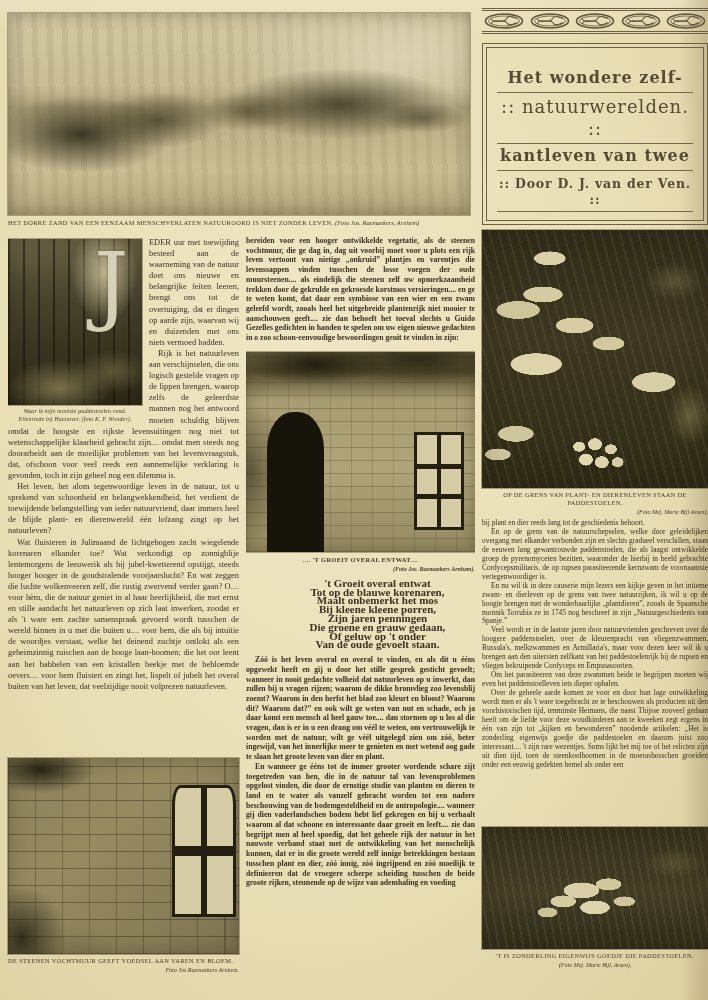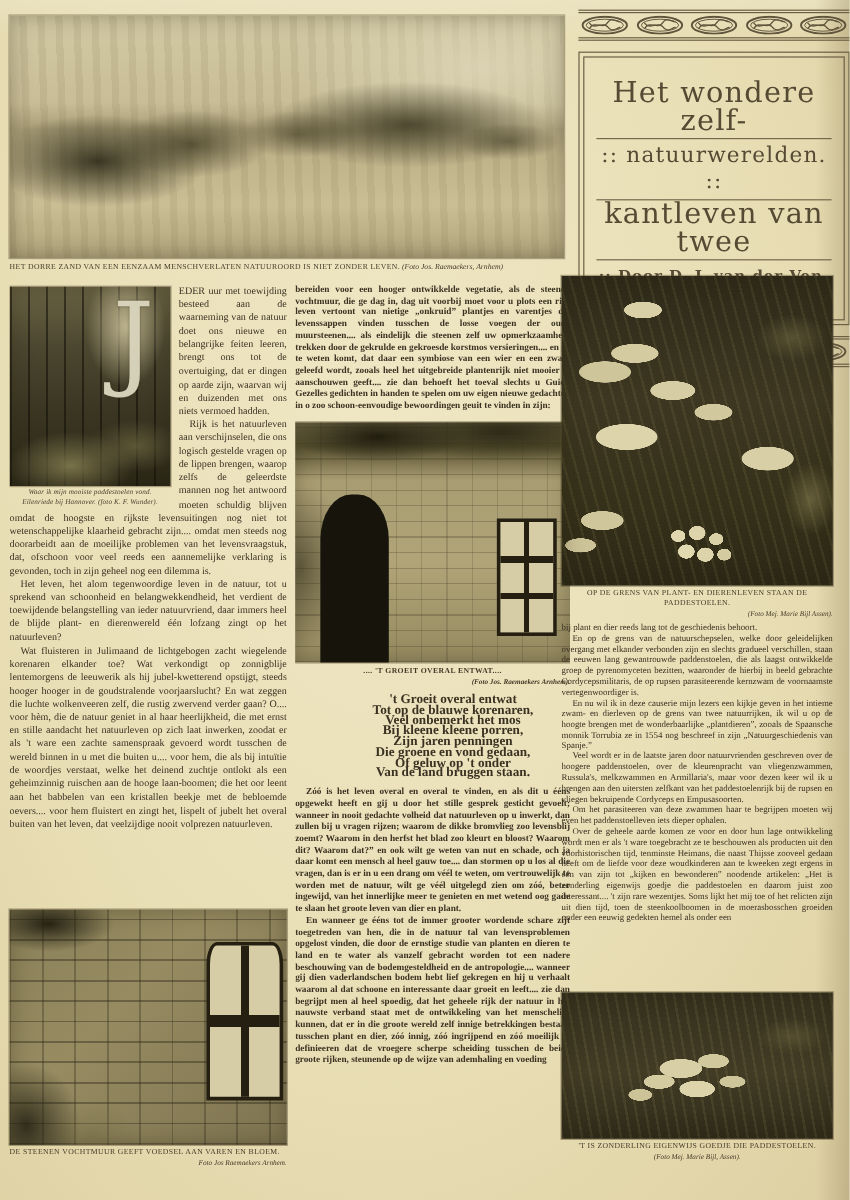--- a/index.html
+++ b/index.html
@@ -103,29 +103,29 @@
   .credit-line{display:block;text-align:right;font-style:italic;font-size:6px;letter-spacing:0;margin-top:1px;}
   .figcap-small{font-size:6px;font-style:italic;text-align:center;color:#4a3e2c;line-height:7.6px;margin-top:3px;letter-spacing:0.1px;}
   
   .header-box{left:482px;top:10px;width:226px;}
   .orn-band{display:flex;justify-content:space-between;align-items:center;padding:2px 2px;border-top:1px solid #6b5f44;border-bottom:1px solid #6b5f44;position:relative;}
   .orn-band::after{content:"";position:absolute;left:0;right:0;bottom:-3px;border-bottom:1px solid #6b5f44;}
   .orn-band::before{content:"";position:absolute;left:0;right:0;top:-3px;border-top:1px solid #6b5f44;}
   .title-frame{border:1.5px solid #6b5f44;padding:3px;margin:11px 0;}
   .title-inner{border:1px solid #6b5f44;padding:18px 6px 8px;}
   .title-line{font-family:"DejaVu Serif", serif;text-align:center;color:#554a33;border-bottom:1px solid #75684b;margin:0 4px;padding-bottom:3px;}
-  .t1,.t2{font-size:24px;line-height:23px;letter-spacing:1px;}
+  .t1,.t2{font-size:16px;line-height:23px;letter-spacing:1px;font-weight:bold;}
   .t3{font-size:18px;line-height:22px;letter-spacing:1px;padding-top:3px;}
   .t4{font-size:12.5px;line-height:16px;letter-spacing:0.8px;padding-top:5px;font-weight:bold;}
   
   p{margin:0;text-indent:9px;text-align:justify;}
   p.cont{text-indent:0;}
   .col1{left:8px;top:237px;width:231px;height:520px;overflow:hidden;font-size:8.4px;line-height:11.1px;}
   .col2{left:246px;top:236px;width:229px;height:762px;overflow:hidden;font-size:7.7px;line-height:9.7px;font-weight:bold;}
-  .col3{left:468px;top:230px;width:226px;}
+  .col3{left:482px;top:230px;width:226px;}
   .col3-text{font-size:7.4px;line-height:8.95px;height:304px;overflow:hidden;margin-top:3px;}
   .forest-fig{float:left;width:134px;margin:2px 7px 2px 0;position:relative;}
   .dropcap{position:absolute;left:86px;top:2px;font-family:"DejaVu Serif", serif;font-size:86px;line-height:86px;color:rgba(226,220,196,0.92);text-shadow:0 0 2px rgba(55,48,26,0.7);}
   .poem{margin:6px 0 6px 34px;font-size:11px;line-height:8.8px;font-style:normal;text-align:center;}
   .poem div{text-indent:0;}
   .mid-figcap{margin-top:4px;}
 </style>
 </head>
 <body>
 
@@ -240,43 +240,43 @@
       <div class="window-shape win-mid"></div>
     </div>
     <div class="cap cap-center mid-figcap">
       <span>.... 'T GROEIT OVERAL ENTWAT....</span>
       <span class="credit-line">(Foto Jos. Raemaekers Arnhem).</span>
     </div>
   </div>
   <div class="poem">
     <div>'t Groeit overal entwat</div>
     <div>Tot op de blauwe korenaren,</div>
-    <div>Veel onbemerkt het mos</div>
+    <div>Maalt onbemerkt het mos</div>
     <div>Bij kleene kleene porren,</div>
     <div>Zijn jaren penningen</div>
-    <div>Die groene en vond gedaan,</div>
+    <div>Die groene en grauw gedaan,</div>
     <div>Of geluw op 't onder</div>
-    <div>Van de land bruggen staan.</div>
+    <div>Van de oude gevoelt staan.</div>
   </div>
   <p>Zóó is het leven overal en overal te vinden, en als dit u ééns opgewekt heeft en gij u door het stille gesprek gesticht gevoelt; wanneer in nooit gedachte volheid dat natuurleven op u inwerkt, dan zullen bij u vragen rijzen; waarom de dikke bromvlieg zoo levensblij zoemt? Waarom in den herfst het blad zoo kleurt en bloost? Waarom dit? Waarom dat?” en ook wilt ge weten van nut en schade, och ja daar komt een mensch al heel gauw toe.... dan stormen op u los al die vragen, dan is er in u een drang om véél te weten, om vertrouwelijk te worden met de natuur, wilt ge véél uitgelegd zien om zóó, beter ingewijd, van het innerlijke meer te genieten en met wetend oog gade te slaan het groote leven van dier en plant.</p>
   <p>En wanneer ge ééns tot de immer grooter wordende schare zijt toegetreden van hen, die in de natuur tal van levensproblemen opgelost vinden, die door de ernstige studie van planten en dieren te land en te water als vanzelf gebracht worden tot een nadere beschouwing van de bodemgesteldheid en de antropologie.... wanneer gij dien vaderlandschen bodem hebt lief gekregen en hij u verhaalt waarom al dat schoone en interessante daar groeit en leeft.... zie dan begrijpt men al heel spoedig, dat het geheele rijk der natuur in het nauwste verband staat met de ontwikkeling van het menschelijk kunnen, dat er in die groote wereld zelf innige betrekkingen bestaan tusschen plant en dier, zóó innig, zóó ingrijpend en zóó moeilijk te definieeren dat de vroegere scherpe scheiding tusschen de beide groote rijken, steunende op de wijze van ademhaling en voeding</p>
 </div>
 
 <div class="abs col3">
   <div class="photo photo-mushrooms" style="width:226px;height:258px;"></div>
   <div class="cap cap-center" style="margin-top:3px;">
     <span>OP DE GRENS VAN PLANT- EN DIERENLEVEN STAAN DE PADDESTOELEN.</span>
     <span class="credit-line">(Foto Mej. Marie Bijl Assen).</span>
   </div>
   <div class="col3-text">
     <p class="cont">bij plant en dier reeds lang tot de geschiedenis behoort.</p>
     <p>En op de grens van de natuurschepselen, welke door geleidelijken overgang met elkander verbonden zijn en slechts gradueel verschillen, staan de eeuwen lang gewantrouwde paddenstoelen, die als laagst ontwikkelde groep de pyrenomyceten bezitten, waaronder de hierbij in beeld gebrachte Cordycepsmilitaris, de op rupsen parasiteerende kernzwam de voornaamste vertegenwoordiger is.</p>
-    <p>En nu wil ik in deze causerie mijn lezers een kijkje geven in het intieme zwam- en dierleven op de grens van twee natuurrijken, ik wil u op de hoogte brengen met de wonderbaarlijke „plantdieren”, zooals de Spaansche monnik Torrubia ze in 1554 nog beschreef in zijn „Natuurgeschiedenis van Spanje.”</p>
+    <p>En nu wil ik in deze causerie mijn lezers een kijkje geven in het intieme zwam- en dierleven op de grens van twee natuurrijken, ik wil u op de hoogte brengen met de wonderbaarlijke „plantdieren”, zooals de Spaansche monnik Torrubia ze in 1745 nog beschreef in zijn „Natuurgeschiedenis van Spanje.”</p>
     <p>Veel wordt er in de laatste jaren door natuurvrienden geschreven over de hoogere paddenstoelen, over de kleurenpracht van vliegenzwammen, Russula's, melkzwammen en Armillaria's, maar voor dezen keer wil ik u brengen aan den uitersten zelfkant van het paddestoelenrijk bij de rupsen en vliegen bekruipende Cordyceps en Empusasoorten.</p>
-    <p>Om het parasiteeren van deze zwammen haar te begrijpen moeten wij even het paddenstoelleven iets dieper ophalen.</p>
+    <p>Om het parasiteeren van deze zwammen beide te begrijpen moeten wij even het paddenstoelleven iets dieper ophalen.</p>
     <p>Over de geheele aarde komen ze voor en door hun lage ontwikkeling wordt men er als 't ware toegebracht ze te beschouwen als producten uit den voorhistorischen tijd, tenminste Heimans, die naast Thijsse zooveel gedaan heeft om de liefde voor deze woudkinderen aan te kweeken zegt ergens in één van zijn tot „kijken en bewonderen” noodende artikelen: „Het is zonderling eigenwijs goedje die paddestoelen en daarom juist zoo interessant.... 't zijn rare wezentjes. Soms lijkt het mij toe of het relicten zijn uit dien tijd, toen de steenkoolboomen in de moerasbosschen groeiden onder een eeuwig gedekten hemel als onder een</p>
   </div>
   <div class="photo photo-smallmush" style="width:226px;height:122px;margin-top:4px;"></div>
   <div class="cap cap-center" style="margin-top:3px;">
     <span>'T IS ZONDERLING EIGENWIJS GOEDJE DIE PADDESTOELEN.</span>
     <span class="credit-line" style="text-align:center;">(Foto Mej. Marie Bijl, Assen).</span>
   </div>
 </div>
 
 </body></html>

